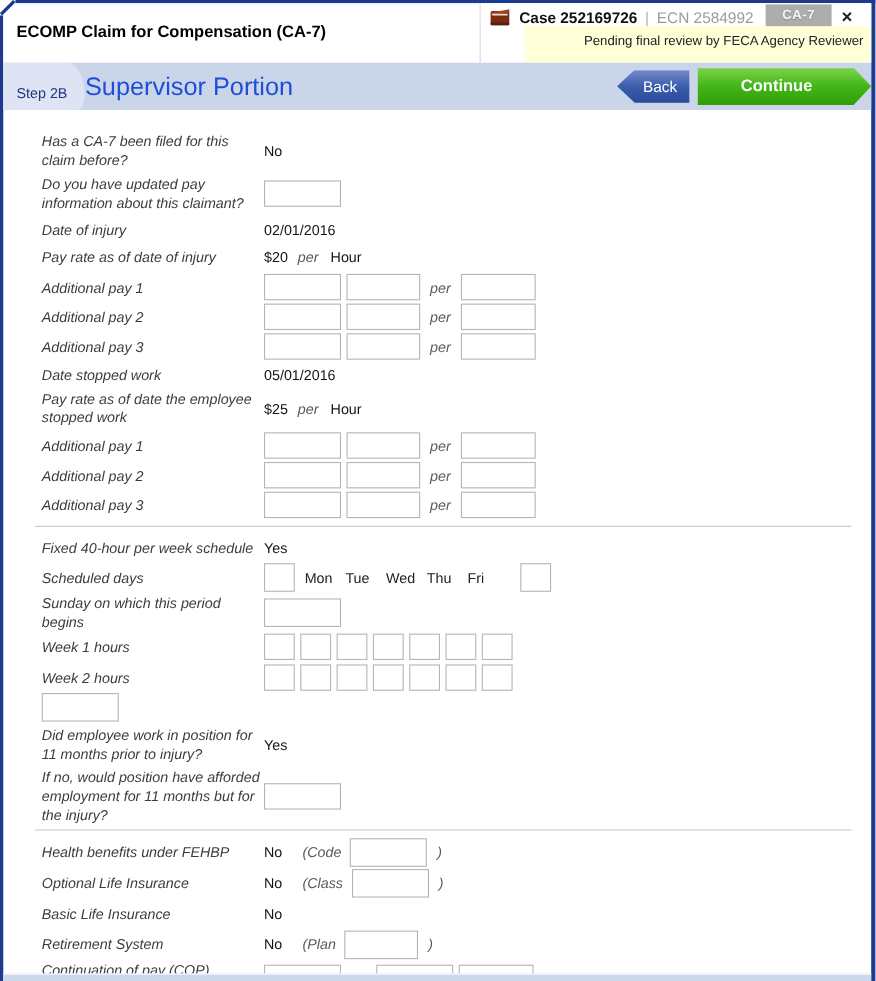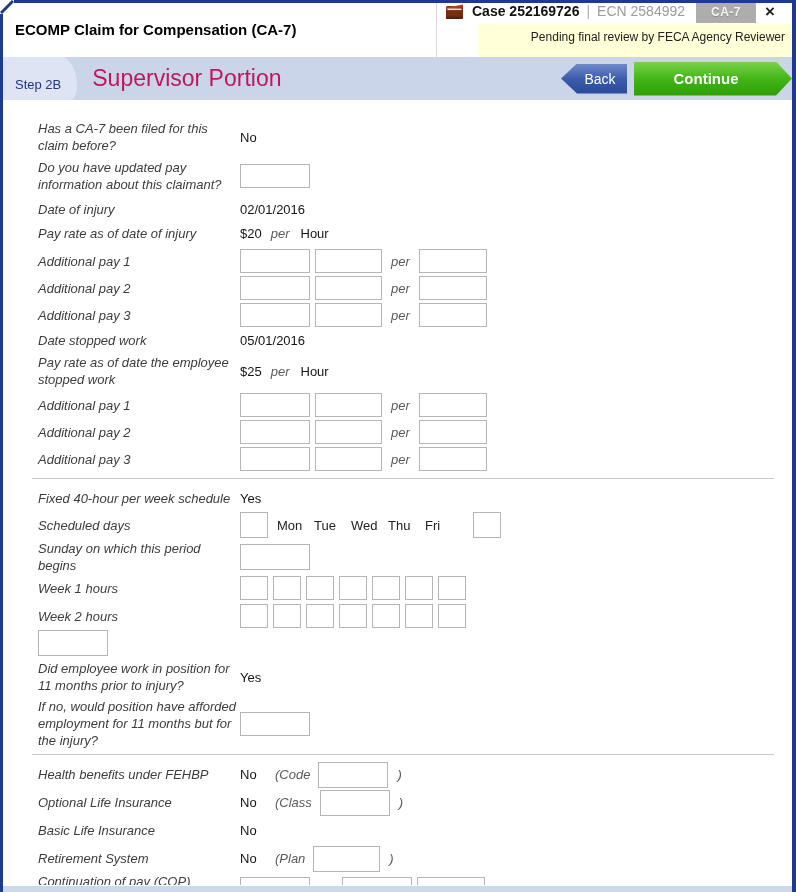--- a/index.html
+++ b/index.html
@@ -15,42 +15,42 @@
   .corner-notch { position:absolute; top:-3px; left:-3px; width:14px; height:14px; background:#fff; }
   .corner-notch svg { display:block; }
   .bottom-edge {
     position:absolute; left:0; right:0; bottom:0; height:7px;
     background:#ccd9ec; border-top:1px solid #fff;
   }
   
   .header { display:flex; justify-content:space-between; background:#fff; height:54px; }
   .win-title { padding:18px 0 0 12px; font-size:15px; font-weight:bold; color:#000; white-space:nowrap; }
   .case-panel { width:356px; flex-shrink:0; border-left:1px solid #d6d6d6; display:flex; flex-direction:column; }
-  .case-top { height:21px; display:flex; align-items:flex-start; padding-left:8px; background:#fff; }
+  .case-top { height:21px; display:flex; align-items:flex-end; padding-left:8px; background:#fff; }
   .book-icon { width:20px; height:17px; flex-shrink:0; }
   .case-num { font-weight:bold; font-size:14px; color:#111; margin-left:7px; white-space:nowrap; }
   .case-sep { color:#b0b0b0; margin:0 7px; font-size:14px; }
   .case-ecn { color:#9b9b9b; font-size:14px; white-space:nowrap; }
   .form-badge {
     background:#adadad; color:#f4f4f4; font-weight:bold; font-size:12px;
     padding:2px 15px 4px; margin-left:11px; text-shadow:0 1px 1px #888; letter-spacing:.5px;
   }
   .close-x { margin:0 10px 0 9px; font-size:17px; font-weight:bold; color:#222; cursor:pointer; line-height:1; }
   .case-status {
     flex:1; background:#ffffd8; font-size:12px; color:#222;
     text-align:right; padding:6px 7px 0 0; white-space:nowrap;margin-left:40px;
   }
   
   .stepbar { height:43px; background:#cbd5ea; display:flex; align-items:center; position:relative; }
   .step-tab {
     background:#dee4f3; height:100%; display:flex; align-items:center;
     padding:12px 16px 0 12px; border-top-right-radius:16px 30px; border-bottom-right-radius:8px 12px;
     font-size:13px; color:#22357d; flex-shrink:0;
   }
-  .step-title { color:#be185d; font-size:23px; margin-left:15px; white-space:nowrap; }
+  .step-title { color:#1d4ed8; font-size:23px; white-space:nowrap; }
   .nav-btns { margin-left:auto; display:flex; align-items:center; }
   .btn-back {
     position:relative; height:30px; width:66px; margin-right:7px;
     background:linear-gradient(180deg,#7289c8 0%,#3a5cab 50%,#2a4a9a 100%);
     clip-path:polygon(16px 0, 100% 0, 100% 100%, 16px 100%, 0 50%);
     color:#fff; font-size:14px; display:flex; align-items:center; justify-content:center;
     padding-left:12px; cursor:pointer; border:none; font-family:inherit;
   }
   .btn-continue {
     position:relative; height:34px; width:158px;

